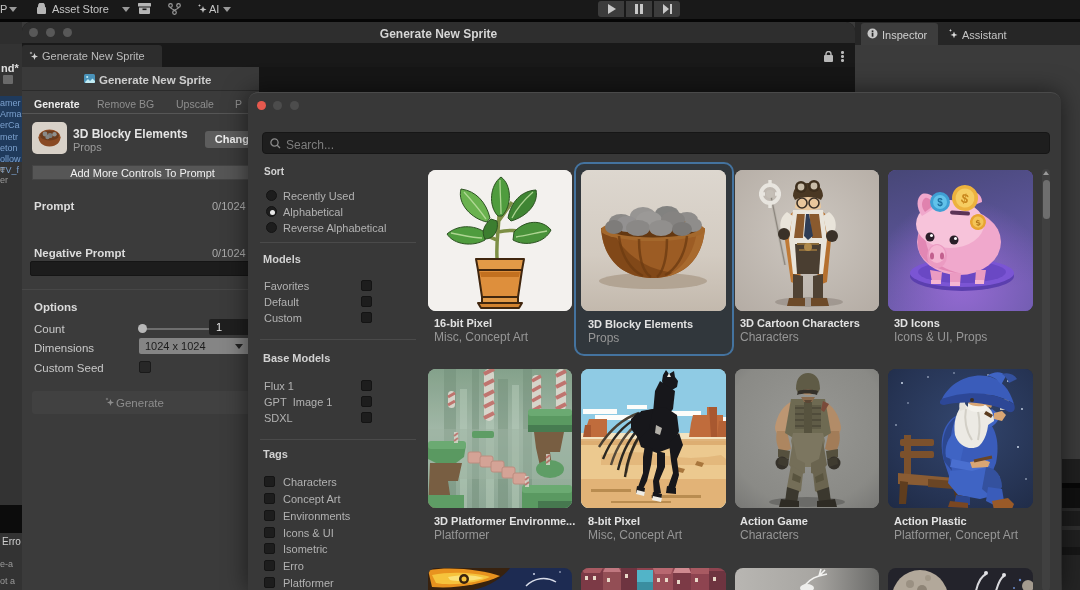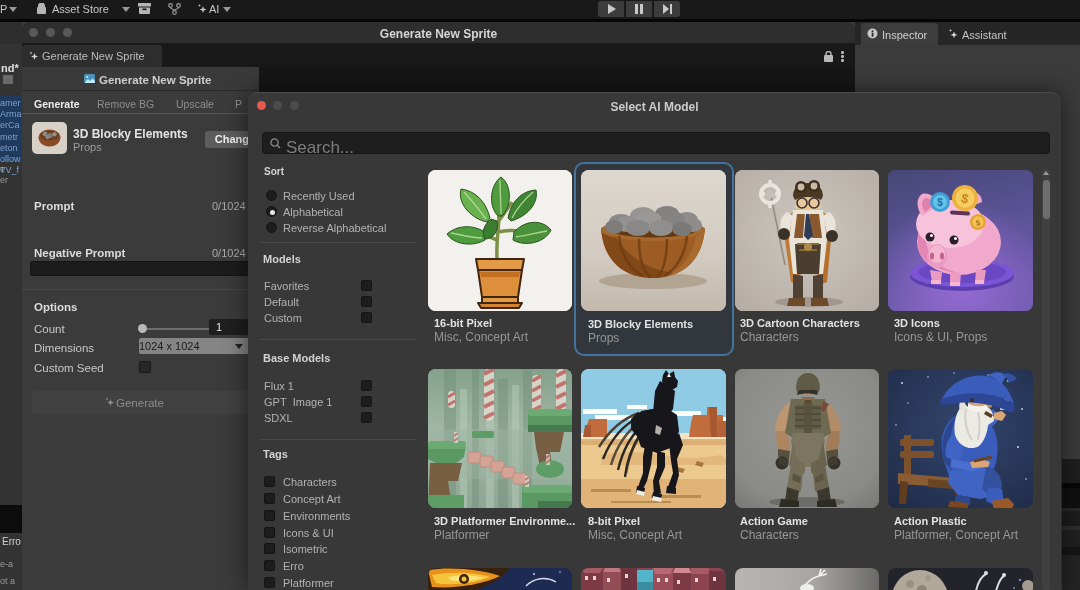--- a/index.html
+++ b/index.html
@@ -126,36 +126,37 @@
           <circle cx="13" cy="12" r="2.4" fill="#8a8a88"></circle>
           <circle cx="18" cy="13.5" r="2.6" fill="#7b7b79"></circle>
           <circle cx="22.5" cy="12.2" r="2.2" fill="#90908e"></circle>
           <circle cx="15.5" cy="15" r="2.2" fill="#858583"></circle>
         </svg>
     </div>
     <div class="a b" style="left:51px;top:60px;font-size:12px;color:#e4e4e4">3D Blocky Elements</div>
     <div class="a" style="left:51px;top:74px;font-size:11px;color:#9b9b9b">Props</div>
     <div class="a" style="left:183px;top:64px;width:60px;height:17px;background:#5d5d5d;border-radius:3px;text-align:center;font-size:11px;line-height:17px;color:#efefef;font-weight:bold">Change</div>
 
+    <div class="a" style="left:10px;top:98px;width:221px;height:15px;background:#565656;border:1px solid #444;text-align:center;font-size:11px;line-height:14px;color:#f0f0f0">Add More Controls To Prompt</div>
 
     <div class="a b" style="left:12px;top:133px;font-size:11.5px;color:#dcdcdc">Prompt</div>
     <div class="a" style="left:190px;top:133px;font-size:11px;color:#aaa">0/1024</div>
 
     <div class="a b" style="left:12px;top:180px;font-size:11.5px;color:#dcdcdc">Negative Prompt</div>
     <div class="a" style="left:190px;top:180px;font-size:11px;color:#aaa">0/1024</div>
     <div class="a" style="left:8px;top:194px;width:240px;height:15px;background:#1c1c1c;border:1px solid #151515;border-radius:2px"></div>
     <div class="a" style="left:0;top:222px;width:237px;height:1px;background:#474747"></div>
 
     <div class="a b" style="left:12px;top:234px;font-size:11.5px;color:#dcdcdc">Options</div>
     <div class="a" style="left:12px;top:256px;font-size:11.5px;color:#c8c8c8">Count</div>
     <div class="a" style="left:120px;top:260.5px;width:68px;height:2px;background:#6e6e6e"></div>
     <div class="a" style="left:116px;top:257px;width:9px;height:9px;border-radius:50%;background:#b8b8b8"></div>
     <div class="a" style="left:187px;top:252px;width:61px;height:16px;background:#1f1f1f;border-radius:2px;font-size:11px;line-height:16px;color:#e8e8e8;padding-left:7px">1</div>
     <div class="a" style="left:12px;top:275px;font-size:11.5px;color:#c8c8c8">Dimensions</div>
-    <div class="a" style="left:117px;top:271px;width:131px;height:16px;background:#858585;border-radius:2px;font-size:11px;line-height:16px;color:#1c1c1c;">1024 x 1024</div>
+    <div class="a" style="left:117px;top:271px;width:131px;height:16px;background:#858585;border-radius:2px;font-size:11px;line-height:16px;color:#1c1c1c;padding-left:6px">1024 x 1024</div>
     <svg class="a" style="left:213px;top:277px" width="8" height="5">
         <path d="M0 0h8L4 5z" fill="#222"></path>
       </svg>
     <div class="a" style="left:12px;top:295px;font-size:11.5px;color:#c8c8c8">Custom Seed</div>
     <div class="a" style="left:117px;top:293.5px;width:12px;height:12px;background:#272727;border:1px solid #1a1a1a;border-radius:2px"></div>
 
     <div class="a" style="left:10px;top:324px;width:240px;height:23px;background:#414141;border-radius:3px">
       <svg class="a" style="left:72px;top:6px" width="11" height="11" viewBox="0 0 11 11">
           <path d="M6.5 2 L7.4 4.6 L10 5.5 L7.4 6.4 L6.5 9 L5.6 6.4 L3 5.5 L5.6 4.6 Z" fill="#8d8d8d"></path>
           <path d="M3 0.5 L3.4 1.6 L4.5 2 L3.4 2.4 L3 3.5 L2.6 2.4 L1.5 2 L2.6 1.6 Z" fill="#8d8d8d"></path>
@@ -189,28 +190,27 @@
   <div class="a" style="left:0;top:67px;width:18px;height:4px;background:#2e2e2e"></div>
   <div class="a" style="left:0;top:71px;width:18px;height:17px;background:#202020"></div>
   <div class="a" style="left:0;top:88px;width:18px;height:8px;background:#161616"></div>
   <div class="a" style="left:0;top:96px;width:18px;height:35px;background:#242424"></div>
 </div>
 
 <div class="a" style="left:248px;top:92px;width:813px;height:498px;background:#383838;border-radius:10px 10px 0 0;box-shadow:0 0 24px rgba(0,0,0,0.55);overflow:hidden;border-top:1px solid #4a4a4a">
   <div class="a" style="left:9px;top:8px;width:9px;height:9px;border-radius:50%;background:#e6594e"></div>
   <div class="a" style="left:25px;top:8px;width:9px;height:9px;border-radius:50%;background:#4c4c4c"></div>
   <div class="a" style="left:42px;top:8px;width:9px;height:9px;border-radius:50%;background:#4c4c4c"></div>
-  <div class="a b" style="left:0;top:7px;width:813px;text-align:center;font-size:12px;color:#cbcbcb">Select AI Model</div>
 
   <div class="a" style="left:14px;top:39px;width:788px;height:22px;background:#1e1e1e;border:1px solid #161616;border-radius:4px"></div>
   <svg class="a" style="left:22px;top:45px" width="11" height="11" viewBox="0 0 11 11">
       <circle cx="4.5" cy="4.5" r="3.6" fill="none" stroke="#8a8a8a" stroke-width="1.3"></circle>
       <path d="M7.2 7.2 L10 10" stroke="#8a8a8a" stroke-width="1.3"></path>
     </svg>
-  <span class="a" style="left:38px;top:45px;font-size:17px;color:#7d7d7d">Search...</span>
+  <span class="a" style="left:38px;top:45px;font-size:12px;color:#7d7d7d">Search...</span>
 
   <div class="a b" style="left:16px;top:73px;font-size:10px;color:#d2d2d2">Sort</div>
   <div class="rd" style="left:18px;top:97px"></div>
   <span class="a t11" style="left:35px;top:98px">Recently Used</span>
   <div class="rd on" style="left:18px;top:113px"></div>
   <span class="a t11" style="left:35px;top:114px">Alphabetical</span>
   <div class="rd" style="left:18px;top:129px"></div>
   <span class="a t11" style="left:35px;top:130px">Reverse Alphabetical</span>
   <div class="a" style="left:12px;top:149px;width:156px;height:1px;background:#4a4a4a"></div>
   <div class="a b" style="left:15px;top:160px;font-size:11px;color:#d2d2d2">Models</div>

